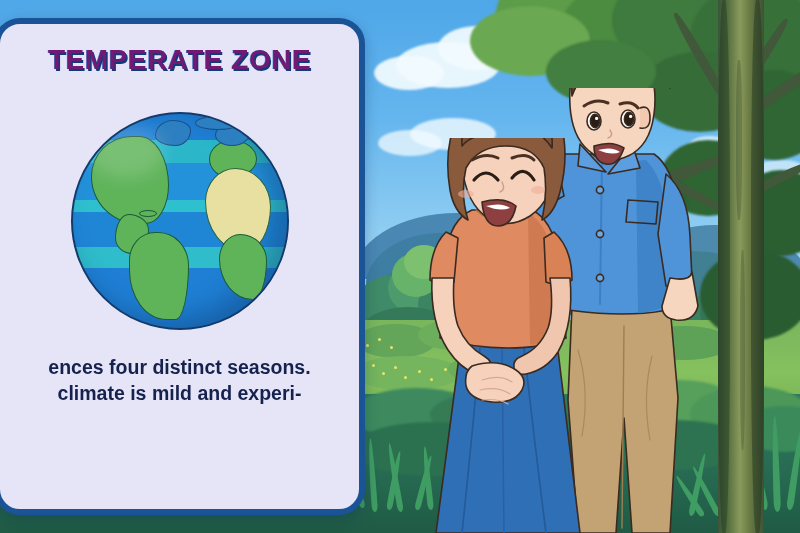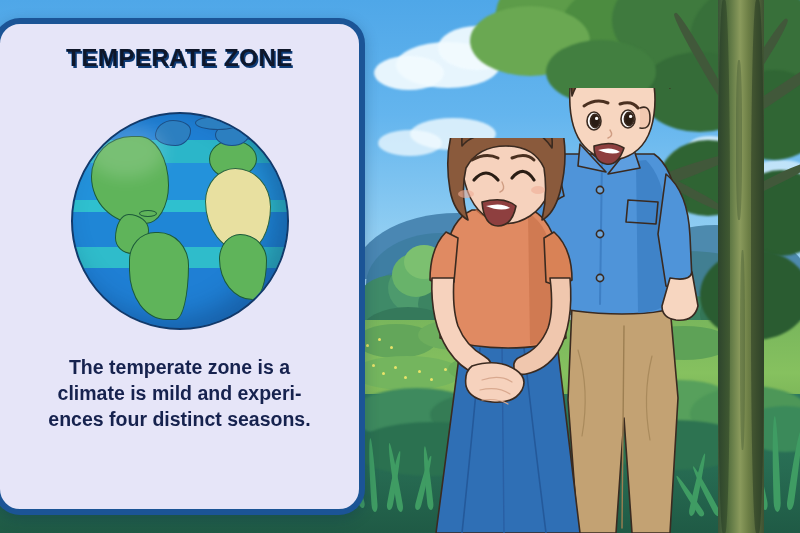--- a/index.html
+++ b/index.html
@@ -61,22 +61,22 @@
     position:absolute;left:-6px;top:18px;width:371px;height:497px;
     background:#e6e5f8;
     border:6px solid #1b5496;
     border-radius:26px;
     box-shadow:0 4px 14px rgba(10,40,80,.28);
     overflow:hidden;
   }
   .card-title{
     position:absolute;left:0;right:0;top:20px;
     text-align:center;
-    font-size:24px;font-weight:bold;letter-spacing:.5px;
-    color:#0f172a;
+    font-size:28px;font-weight:bold;letter-spacing:.5px;
+    color:#701a75;
     text-shadow:1.5px 1.5px 0 #0e3c78, -0.5px -0.5px 0 #4f8fd6;
     white-space:nowrap;
   }
   .globe-wrap{
     position:absolute;left:50%;transform:translateX(-50%);
     top:88px;width:218px;height:218px;
   }
   .globe{
     position:absolute;inset:0;border-radius:50%;
     border:2.5px solid #123a6b;
@@ -365,18 +365,17 @@
         <div class="land" style="left:146px;top:120px;width:48px;height:66px;border-radius:44% 56% 30% 70%/ 38% 40% 60% 62%;"></div>
 
         <div class="land" style="left:66px;top:96px;width:18px;height:7px;border-radius:50%;"></div>
         <div class="land dark" style="left:122px;top:2px;width:46px;height:14px;border-radius:50%;"></div>
 
         <div style="position:absolute;left:14px;top:10px;width:78px;height:54px;border-radius:50%;background:rgba(255,255,255,.16);filter:blur(8px);"></div>
       </div>
     </div>
 
     <div class="card-body">
-      <div>The temperate zone is a</div>
+      <div>ences four distinct seasons.</div>
       <div>climate is mild and experi-</div>
-      <div>ences four distinct seasons.</div>
     </div>
   </div>
 </div>
 
 </body></html>

